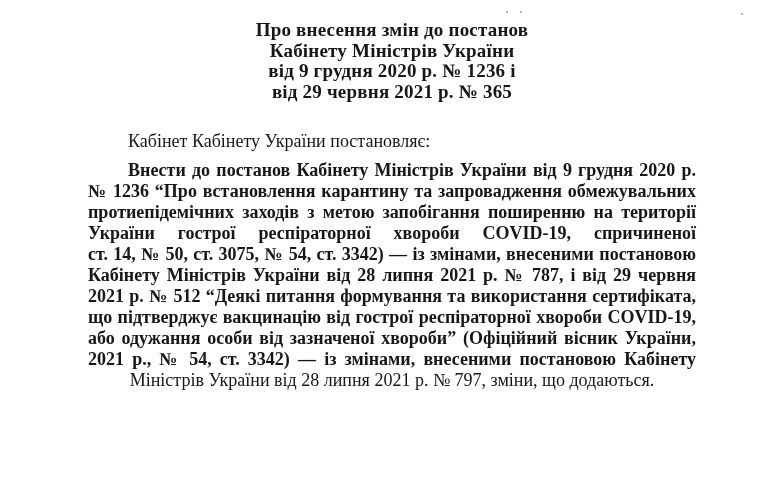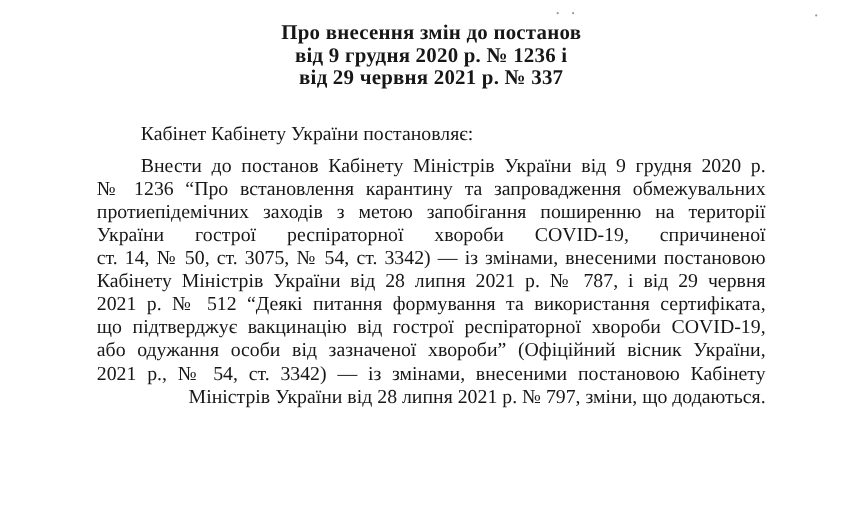--- a/index.html
+++ b/index.html
@@ -36,23 +36,24 @@
   }
   .kw { font-weight: 400; }
   .para {
     margin-top: 8px;
     font-size: 18px;
     line-height: 21px;
   }
   .jline {
     text-align: justify;
     text-align-last: justify;
+    font-weight: bold;
   }
   .jline.indent { text-indent: 40px; }
-  .lline { text-align: right; }
+  .lline { text-align: center; }
   .speck {
     position: absolute;
     background: #9a9a9a;
     border-radius: 50%;
     width: 2px; height: 2px;
   }
   .s1 { left: 506px; top: 11px; }
   .s2 { left: 520px; top: 11px; }
   .s3 { left: 741px; top: 13px; }
 </style>
@@ -60,22 +61,23 @@
 <body>
 
 <div class="speck s1"></div>
 <div class="speck s2"></div>
 <div class="speck s3"></div>
 
 <div class="doc">
 
   <div class="title">
     <div class="title-line">Про внесення змін до постанов</div>
+    <div class="title-line">Кабінету Міністрів України</div>
     <div class="title-line">від 9 грудня 2020 р. № 1236 і</div>
-    <div class="title-line">від 29 червня 2021 р. № 337</div>
+    <div class="title-line">від 29 червня 2021 р. № 365</div>
   </div>
 
   <p class="preamble">
     <span>Кабінет Кабінету України</span>
     <span class="kw">постановляє:</span>
   </p>
 
   <div class="para">
     <div class="jline indent">Внести до постанов Кабінету Міністрів України від 9 грудня 2020 р.</div>
     <div class="jline">№ 1236 “Про встановлення карантину та запровадження обмежувальних</div>

